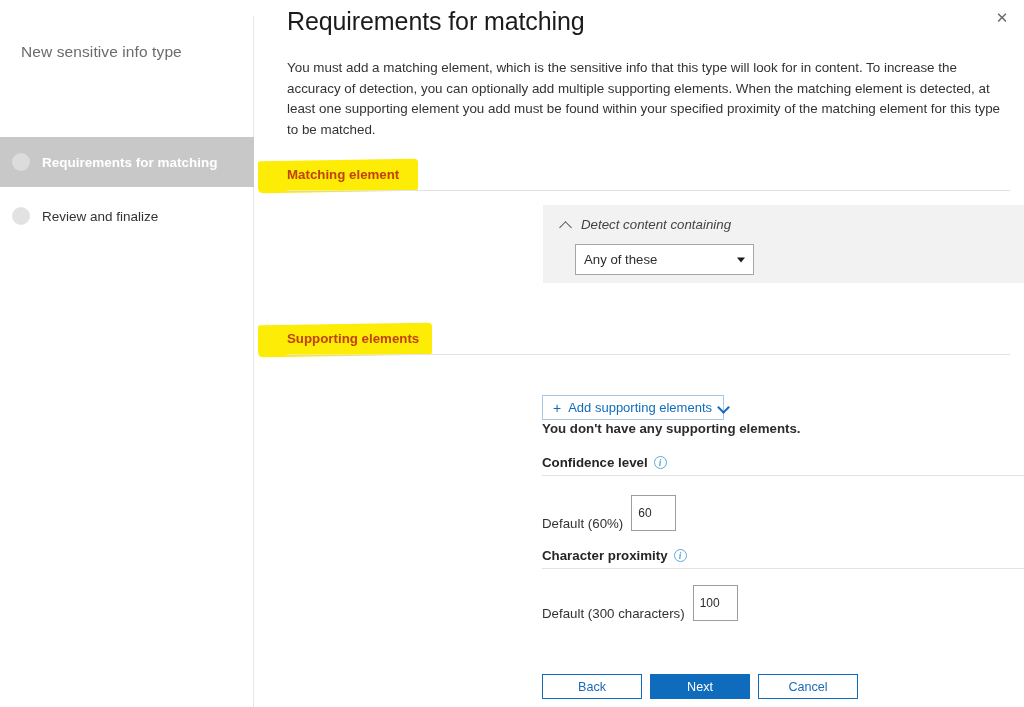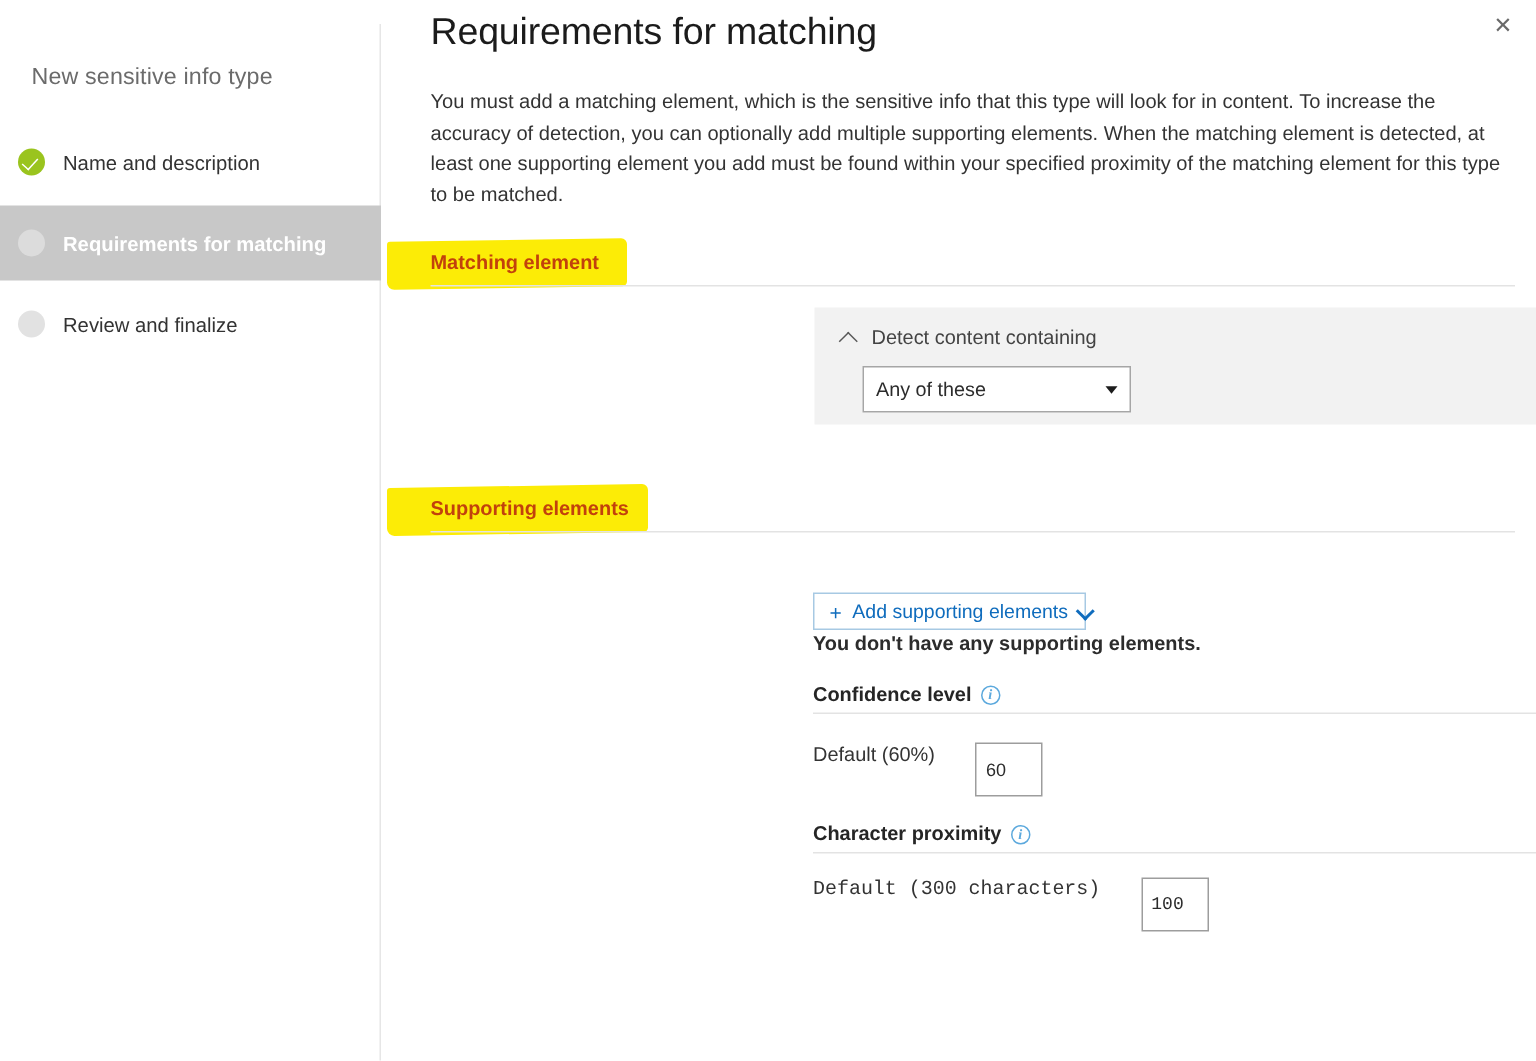--- a/index.html
+++ b/index.html
@@ -199,20 +199,21 @@
     width: 8px;
     height: 8px;
     border: solid #585858;
     border-width: 1.2px 1.2px 0 0;
     transform: rotate(-45deg);
   }
   #detect-content-label {
     font-size: 13.3px;
     color: #434343;
     white-space: nowrap;
+    font-style: italic;
   }
   #detect-content-select {
     position: absolute;
     left: 32px;
     top: 39px;
     width: 179px;
     height: 31px;
     background: #ffffff;
     border: 1px solid #a6a6a6;
     box-sizing: border-box;
@@ -331,25 +332,24 @@
     height: 1px;
     background: #e3e3e3;
   }
   #confidence-level-head { top: 455px; }
   #character-proximity-head { top: 548px; }
 
   .field-row {
     position: absolute;
     left: 287px;
     display: flex;
-    align-items: flex-start;
-    gap: 19px;
+    align-items: flex-end;
   }
   #confidence-level-row { top: 495px; }
-  #character-proximity-row { top: 585px; font-family: Liberation Mono, monospace; }
+  #character-proximity-row { top: 585px; }
   .field-row .row-label {
     font-size: 13.3px;
     color: #333333;
     white-space: nowrap;
   }
   .field-row .num-input {
     margin-left: 8px;
     width: 45px;
     height: 36px;
     border: 1px solid #9d9d9d;
@@ -393,24 +393,20 @@
     color: #ffffff;
   }
 </style>
 </head>
 <body>
 
 <div id="wizard-rail">
 
   <div id="wizard-title">New sensitive info type</div>
 
-  <div class="wizard-step step-0">
-    <span class="step-bullet done"></span>
-    <span class="step-label">Name and description</span>
-  </div>
 
   <div class="wizard-step step-1">
     <span class="step-bullet pending-selected"></span>
     <span class="step-label">Requirements for matching</span>
   </div>
 
   <div class="wizard-step step-2">
     <span class="step-bullet"></span>
     <span class="step-label">Review and finalize</span>
   </div>
@@ -468,14 +464,19 @@
 
   <div class="field-head" id="character-proximity-head">
     <span class="title"><span>Character proximity</span><span class="info-icon">i</span></span>
     <span class="rule"></span>
   </div>
   <div class="field-row" id="character-proximity-row">
     <span class="row-label">Default (300 characters)</span>
     <span class="num-input">100</span>
   </div>
 
+  <div id="wizard-footer">
+    <div class="wz-btn secondary">Back</div>
+    <div class="wz-btn primary">Next</div>
+    <div class="wz-btn secondary">Cancel</div>
+  </div>
 
 </div>
 
 </body></html>

